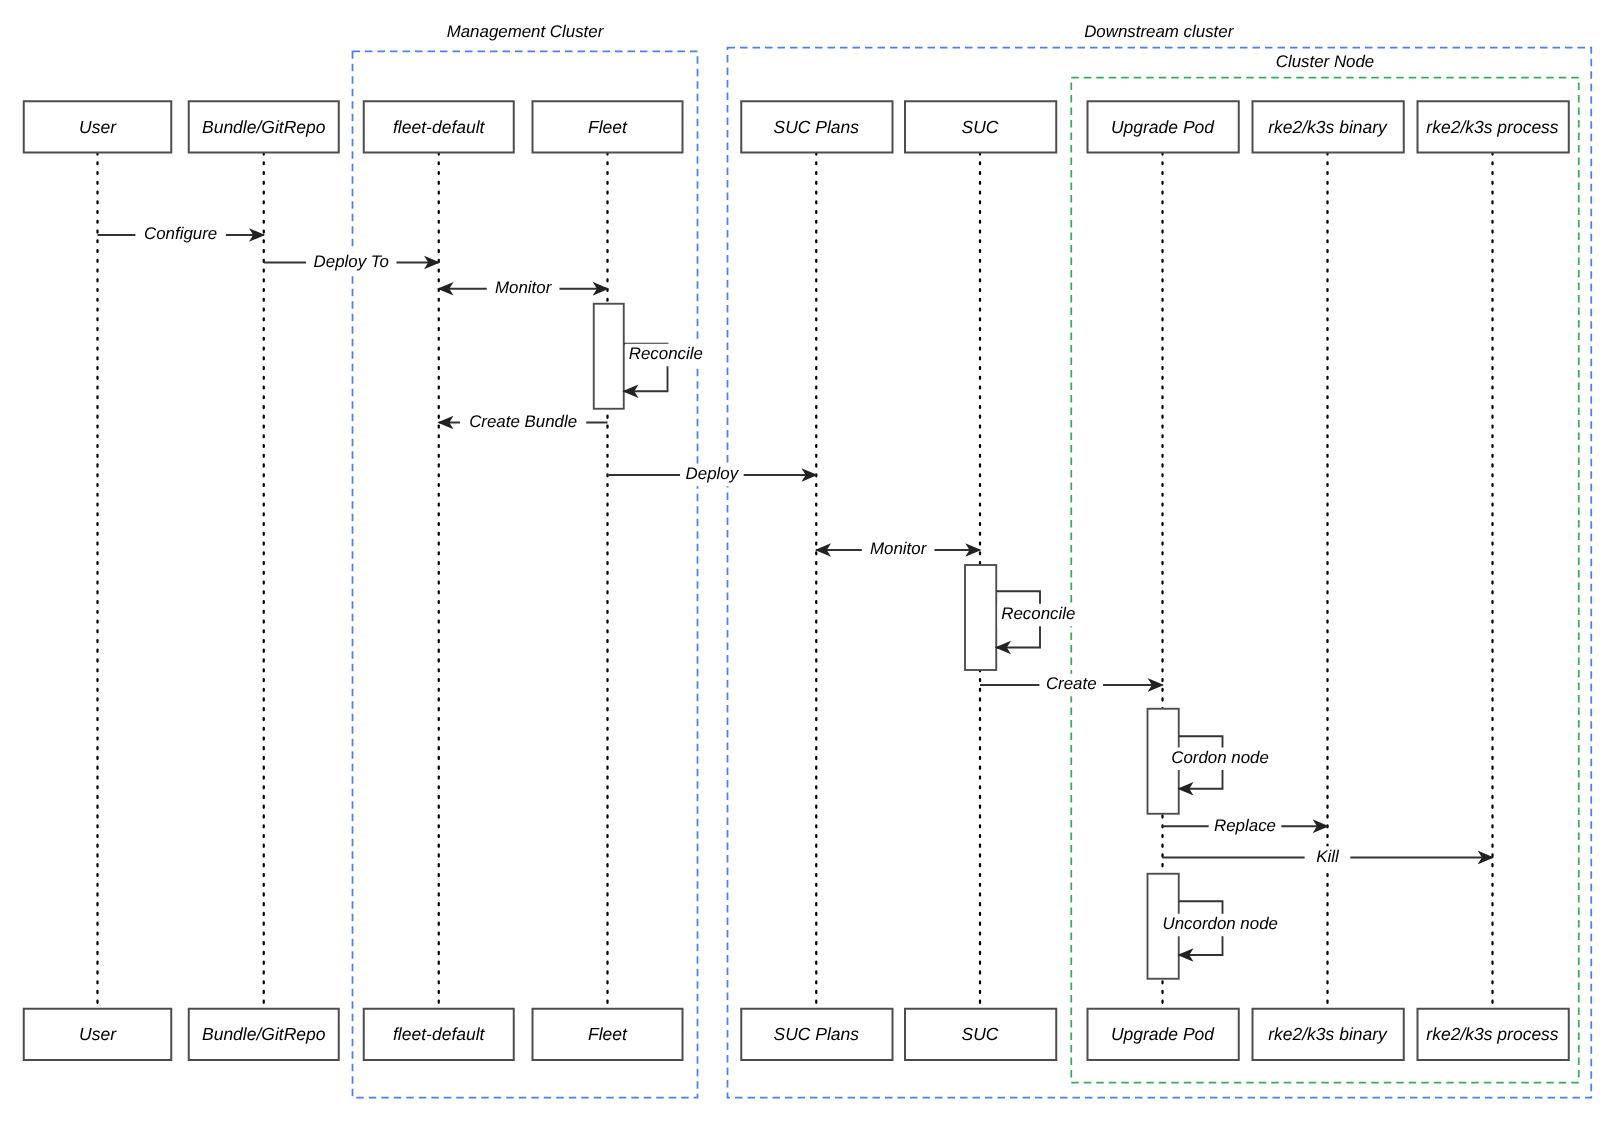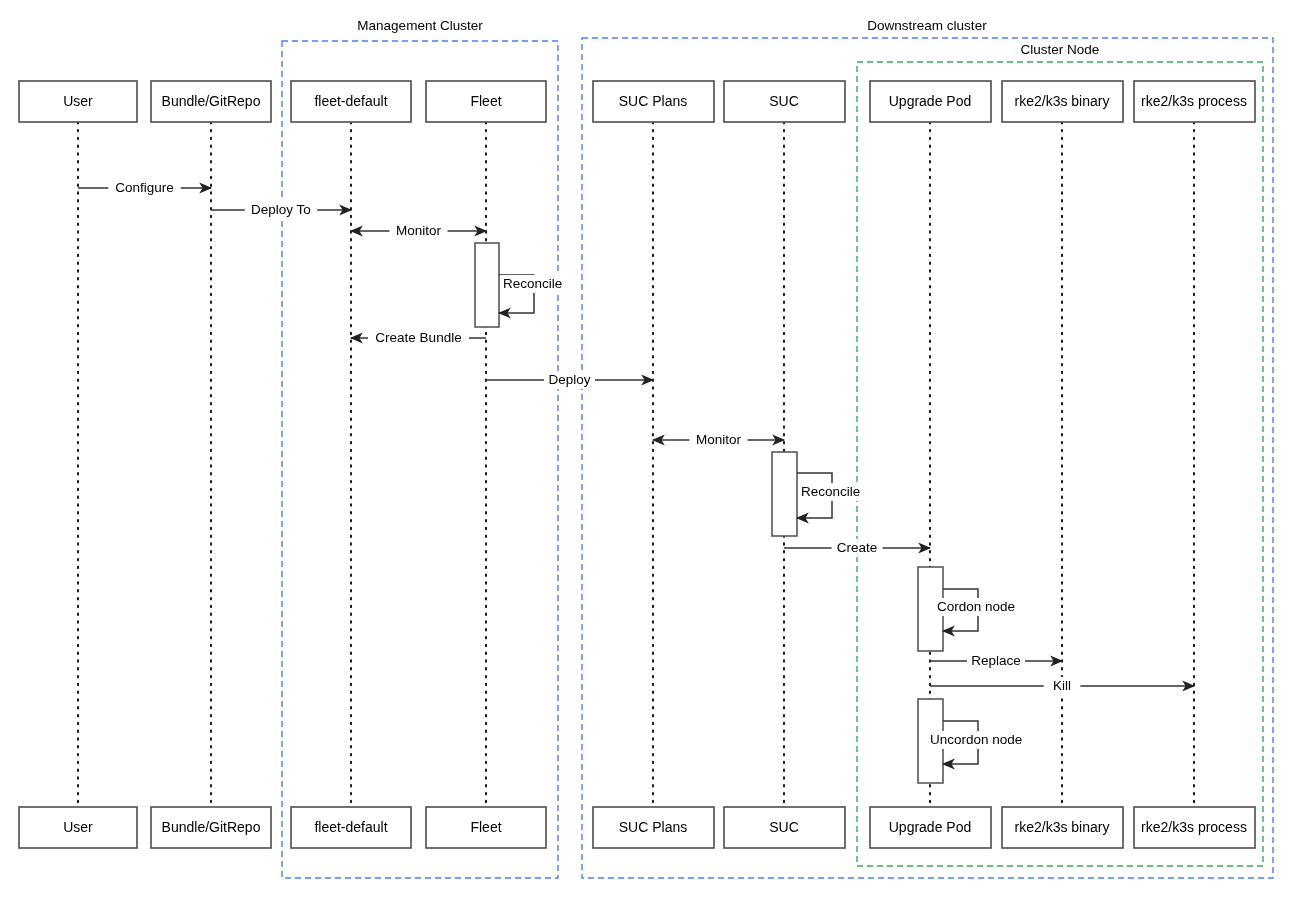--- a/index.html
+++ b/index.html
@@ -10,20 +10,21 @@
   body {
     width: 1298px;
     height: 903px;
     font-family: "Liberation Sans", sans-serif;
     overflow: hidden;
   }
   #diagram-root {
     position: relative;
     width: 1298px;
     height: 647px;
+    font-style: italic;
   }
   svg.diagram {
     display: block;
     width: 1298px;
     height: 903px;
   }
   .frame-rect {
     fill: none;
     stroke-width: 1.4;
     stroke-dasharray: 6 4;

